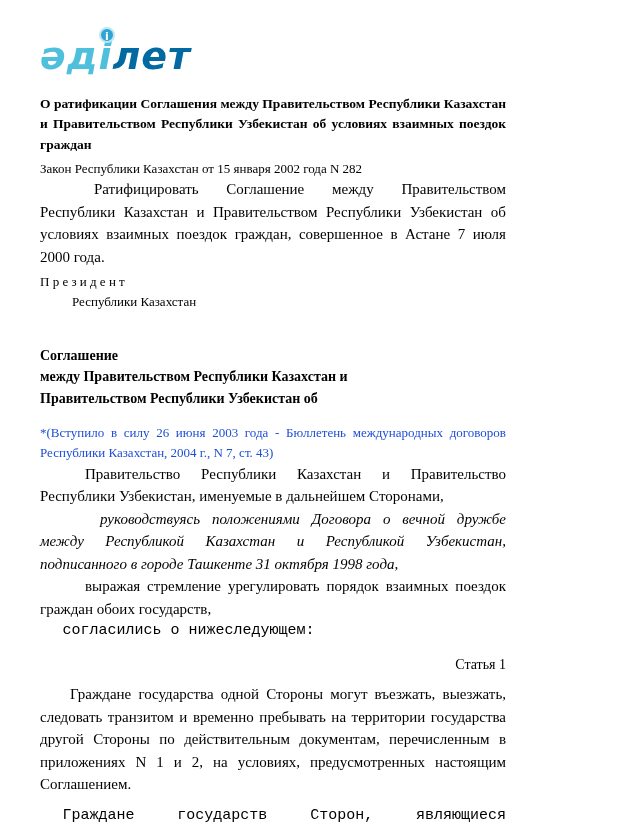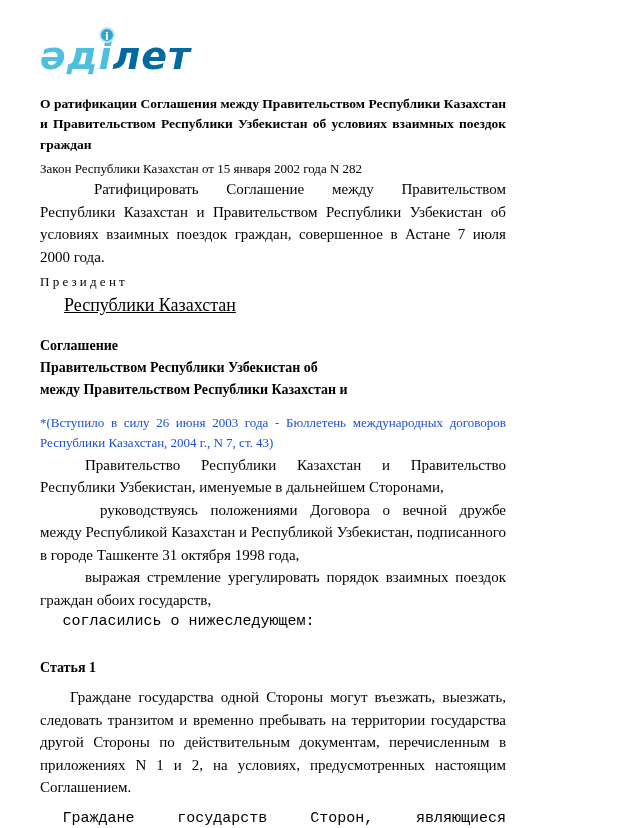--- a/index.html
+++ b/index.html
@@ -73,47 +73,47 @@
   }
   .ratify { text-indent: 3.6em; }
   .president-line {
     font-size: 13px;
     line-height: 1.55;
     text-align: left;
     padding-right: 62px;
     margin-top: 4px;
   }
   .president-line2 {
-    font-size: 18px;
+    font-size: 13px;
     line-height: 1.55;
-    margin-left: 24px;
-    text-decoration: underline;
+    margin-left: 32px;
   }
   .agreement-title {
     font-weight: bold;
     font-size: 14px;
     line-height: 1.55;
-    margin-top: 15px;
+    margin-top: 32px;
   }
   .note {
     font-size: 13px;
     line-height: 1.55;
     text-align: justify;
     color: #1d4ed8;
     margin-top: 13px;
   }
   .indent-3 { text-indent: 3em; }
-  .indent-4 { text-indent: 4em; }
+  .indent-4 { text-indent: 4em; font-style: italic; }
   .indent-2 { text-indent: 2em; }
   .indent-1 { text-indent: 1.5em; font-family: Liberation Mono, monospace; }
   .article-heading {
-    font-weight: bold;
+    font-weight: normal;
     font-size: 14px;
     line-height: 1.4;
-    margin-top: 24px;
+    margin-top: 12px;
+    text-align: right;
   }
   .article-text { margin-top: 9px; }
 </style>
 </head>
 <body>
 
 <div class="page">
 
   <div class="logo">
     <span class="logo-left">әд</span><span class="logo-i"><span>і</span><span class="logo-badge">i</span></span><span class="logo-right">лет</span>
@@ -123,22 +123,22 @@
 
   <div class="law-line">Закон Республики Казахстан от 15 января 2002 года N 282</div>
 
   <p class="para ratify">Ратифицировать Соглашение между Правительством Республики Казахстан и Правительством Республики Узбекистан об условиях взаимных поездок граждан, совершенное в Астане 7 июля 2000 года.</p>
 
   <div class="president-line">П р е з и д е н т</div>
   <div class="president-line2">Республики Казахстан</div>
 
   <div class="agreement-title">
     <div>Соглашение</div>
+    <div>между Правительством Республики Казахстан и</div>
     <div>Правительством Республики Узбекистан об</div>
-    <div>между Правительством Республики Казахстан и</div>
   </div>
 
   <div class="note">*(Вступило в силу 26 июня 2003 года - Бюллетень международных договоров Республики Казахстан, 2004 г., N 7, ст. 43)</div>
 
   <p class="para indent-3">Правительство Республики Казахстан и Правительство Республики Узбекистан, именуемые в дальнейшем Сторонами,</p>
   <p class="para indent-4">руководствуясь положениями Договора о вечной дружбе между Республикой Казахстан и Республикой Узбекистан, подписанного в городе Ташкенте 31 октября 1998 года,</p>
   <p class="para indent-3">выражая стремление урегулировать порядок взаимных поездок граждан обоих государств,</p>
   <p class="para indent-1">согласились о нижеследующем:</p>
 
   <div class="article-heading">Статья 1</div>

